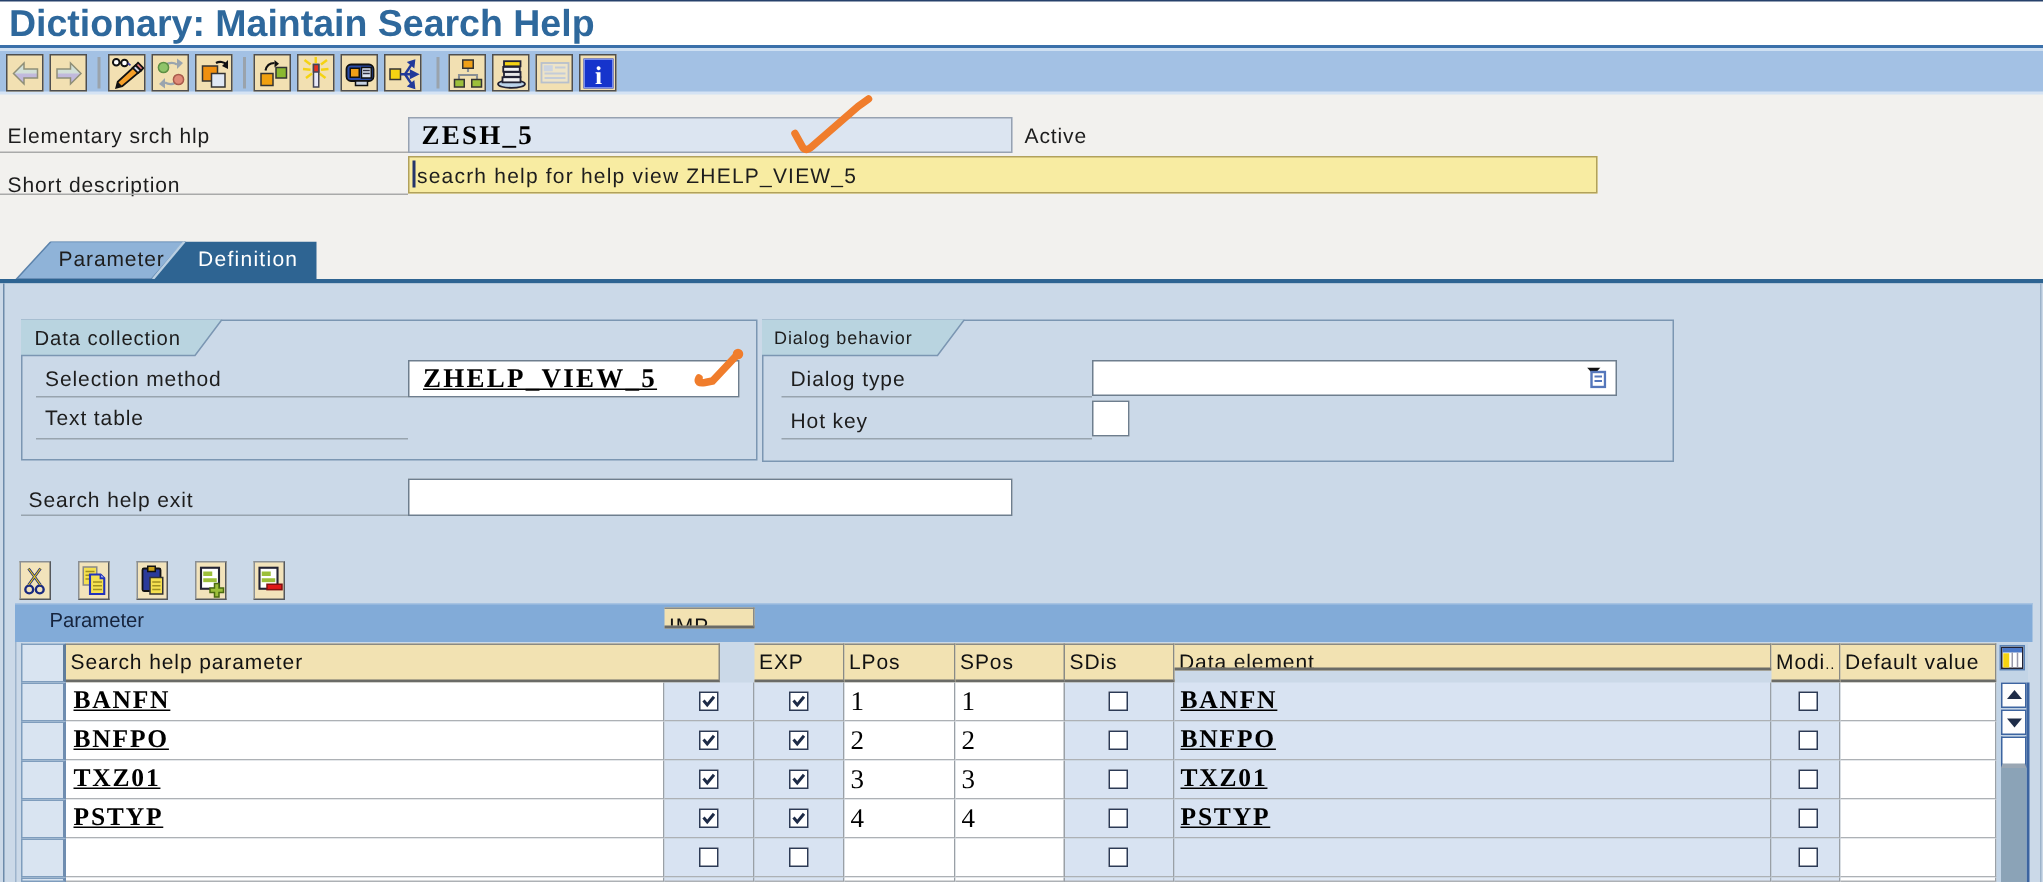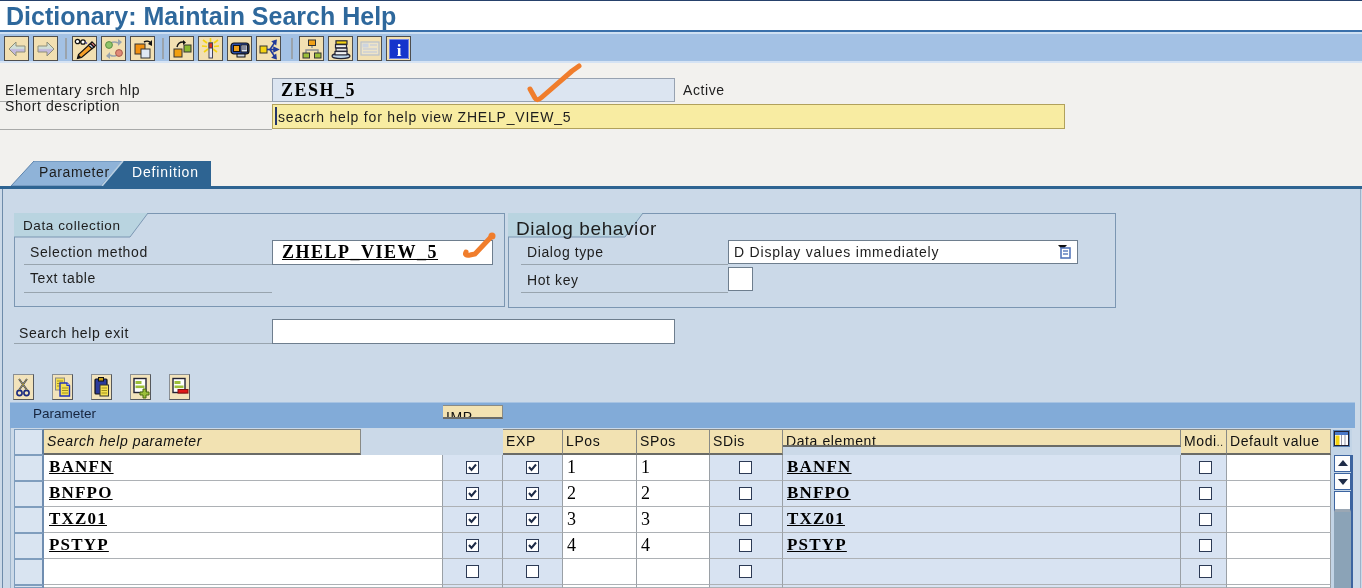--- a/index.html
+++ b/index.html
@@ -142,21 +142,21 @@
 <div class="sep" style="left:162px;top:38px;height:21px;"></div>
 <div class="sep" style="left:291px;top:38px;height:21px;"></div>
 
 <div class="abs" style="left:0;top:63px;width:1362px;height:125px;background:#f2f1ee;"></div>
 <div class="lbl" style="left:5px;top:82px;">Elementary srch hlp</div>
 <div class="ul" style="left:0;top:101px;width:272px;"></div>
 <div class="abs" style="left:272px;top:78px;width:403px;height:24px;background:#dce5f1;border:1px solid #97a2b1;box-sizing:border-box;">
   <span class="serif" style="position:absolute;left:8px;top:1px;font-size:18px;letter-spacing:1.5px;">ZESH_5</span>
 </div>
 <div class="lbl" style="left:683px;top:82px;">Active</div>
-<div class="lbl" style="left:5px;top:98px;">Short description</div>
+<div class="lbl" style="left:5px;top:115px;">Short description</div>
 <div class="ul" style="left:0;top:129px;width:272px;"></div>
 <div class="abs" style="left:272px;top:104px;width:793px;height:25px;background:#f8eca2;border:1px solid #b1a15c;box-sizing:border-box;">
   <div class="abs" style="left:2px;top:2px;width:2px;height:18px;background:#25356b;"></div>
   <span class="abs" style="left:5px;top:4px;font-size:14px;letter-spacing:0.8px;color:#1d1d1d;">seacrh help for help view ZHELP_VIEW_5</span>
 </div>
 
 <svg class="abs" style="left:0;top:161px;" width="240" height="25">
   <polygon points="34,0 123,0 101,25 11,25" fill="#8fb3d8" stroke="#5c83ab" stroke-width="1"></polygon>
   <polygon points="123,0 211,0 211,25 102,25" fill="#2e6492"></polygon>
   <line x1="123" y1="0" x2="102" y2="25" stroke="#b9cfe2" stroke-width="1.6"></line>
@@ -181,25 +181,24 @@
   <span class="link" style="position:absolute;left:9px;top:1px;font-size:18px;letter-spacing:1.5px;">ZHELP_VIEW_5</span>
 </div>
 <div class="lbl" style="left:30px;top:270px;">Text table</div>
 <div class="ul" style="left:24px;top:292px;width:248px;background:#98a4ae;"></div>
 
 <div class="abs" style="left:508px;top:213px;width:608px;height:95px;border:1px solid #7b96b2;box-sizing:border-box;"></div>
 <svg class="abs" style="left:508px;top:213px;" width="140" height="25">
   <polygon points="0,0 135,0 117,24 0,24" fill="#b9d4e0"></polygon>
   <path d="M135,0 L117,24 L0,24" fill="none" stroke="#7b96b2" stroke-width="1"></path>
 </svg>
-<div class="lbl" style="left:516px;top:218px;font-size:19px;">Dialog behavior</div>
+<div class="lbl" style="left:516px;top:218px;font-size:12px;">Dialog behavior</div>
 <div class="lbl" style="left:527px;top:244px;">Dialog type</div>
 <div class="ul" style="left:521px;top:264px;width:207px;background:#98a4ae;"></div>
 <div class="abs" style="left:728px;top:240px;width:350px;height:24px;background:#fff;border:1px solid #6e7e8e;box-sizing:border-box;">
-  <span class="abs" style="left:5px;top:3px;font-size:14px;letter-spacing:0.8px;color:#1d1d1d;">D Display values immediately</span>
   <svg style="position:absolute;right:6px;top:4px;" width="13" height="14">
     <polygon points="0,0 9,0 4.5,5" fill="#111"></polygon>
     <rect x="3" y="3" width="9" height="10" fill="#fff" stroke="#5577bb" stroke-width="1.6"></rect>
     <line x1="5" y1="6" x2="10" y2="6" stroke="#5577bb" stroke-width="1.4"></line>
     <line x1="5" y1="9" x2="10" y2="9" stroke="#5577bb" stroke-width="1.4"></line>
   </svg>
 </div>
 <div class="lbl" style="left:527px;top:272px;">Hot key</div>
 <div class="ul" style="left:521px;top:292px;width:207px;background:#98a4ae;"></div>
 <div class="abs" style="left:728px;top:267px;width:25px;height:24px;background:#fff;border:1px solid #6e7e8e;box-sizing:border-box;"></div>
@@ -250,21 +249,21 @@
 <div class="sbtn" style="left:169px;top:374px;"><svg width="19" height="24" viewBox="0 0 19 24">
       <rect x="3" y="3.5" width="12" height="14" fill="#fff" stroke="#223" stroke-width="1.4"></rect>
       <rect x="4.5" y="6" width="6" height="3" fill="#9cbf3a"></rect>
       <rect x="4.5" y="10.5" width="9" height="2.6" fill="#9cbf3a"></rect>
       <rect x="8" y="14.5" width="10" height="3.6" fill="#e01818" stroke="#801010" stroke-width="1"></rect>
     </svg></div>
 
 <div class="abs" style="left:10px;top:402px;width:1345px;height:26px;background:#82abd8;border-top:1px solid #a7c3e2;box-sizing:border-box;"></div>
 <div class="abs" style="left:33px;top:406px;font-size:13.5px;color:#16243d;text-align:center;">Parameter</div>
 <div class="sel" style="left:14px;top:429px;width:30px;height:26px;border:1px solid #7f9dbd;border-right:2px solid #607d9d;"></div>
-<div class="hcell" style="left:44px;top:429px;width:317px;height:26px;font-style:italic;">Search help parameter</div>
+<div class="hcell" style="left:44px;top:429px;width:436px;height:26px;">Search help parameter</div>
 <div class="hcell" style="left:443px;top:405px;width:60px;height:14px;text-decoration:underline;">IMP</div>
 <div class="hcell" style="left:503px;top:429px;width:60px;height:26px;">EXP</div>
 <div class="hcell" style="left:563px;top:429px;width:74px;height:26px;">LPos</div>
 <div class="hcell" style="left:637px;top:429px;width:73px;height:26px;">SPos</div>
 <div class="hcell" style="left:710px;top:429px;width:73px;height:26px;">SDis</div>
 <div class="hcell" style="left:783px;top:429px;width:398px;height:18px;">Data element</div>
 <div class="hcell" style="left:1181px;top:429px;width:46px;height:26px;">Modi<span style="font-size:10px;">..</span></div>
 <div class="hcell" style="left:1227px;top:429px;width:104px;height:26px;">Default value</div>
 <div class="sel" style="left:14px;top:455px;width:30px;height:26px;"></div>
 <div class="cell" style="left:44px;top:455px;width:399px;height:26px;background:#ffffff;">

